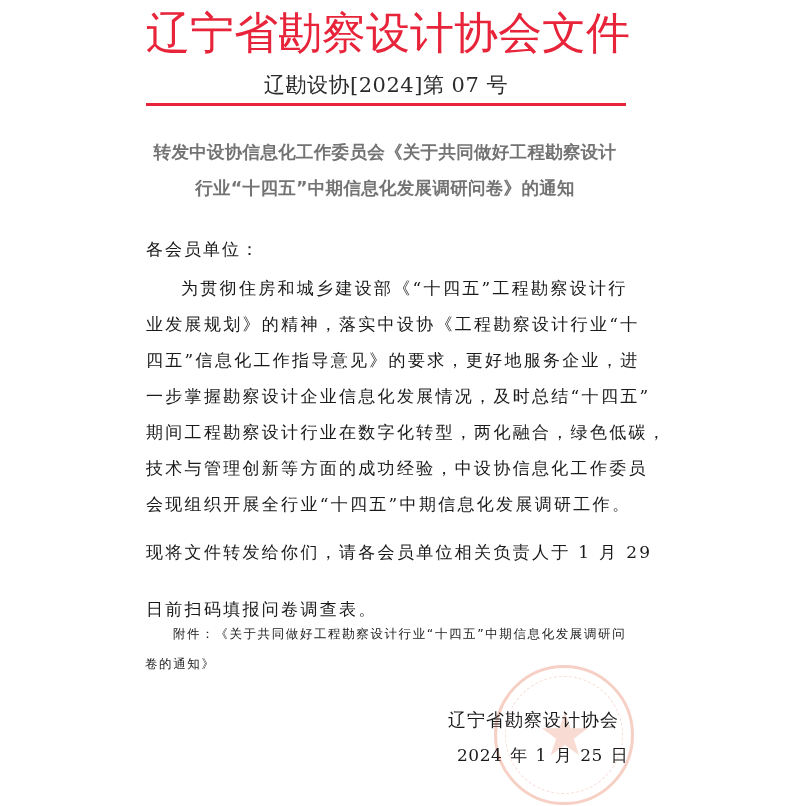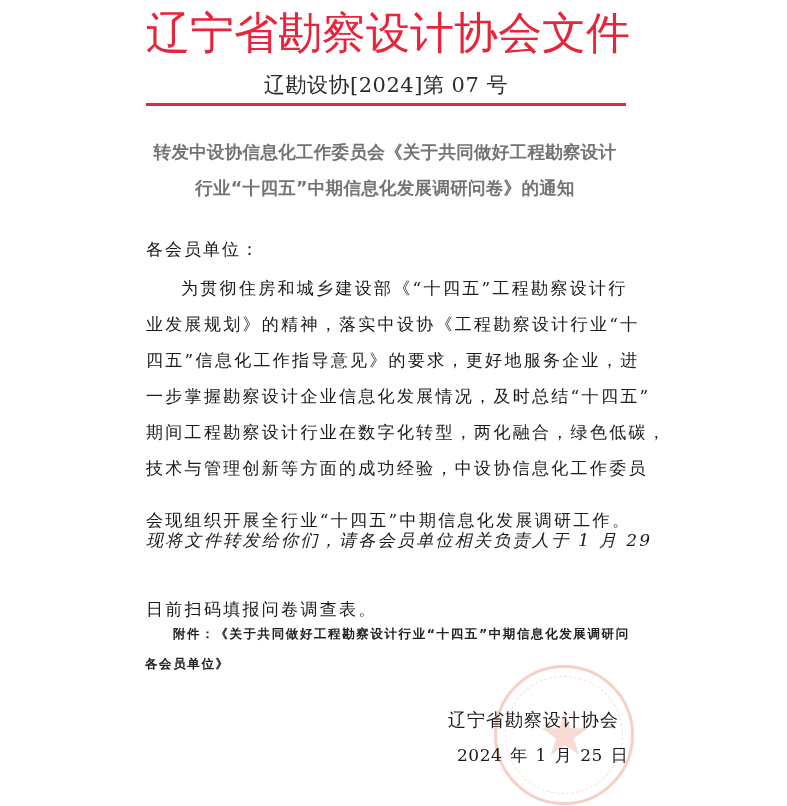--- a/index.html
+++ b/index.html
@@ -84,21 +84,21 @@
     white-space: nowrap;
     overflow: visible;
     display: flex;
     justify-content: space-between;
   }
   .body-line.indent { left: 181px; width: 443px; }
   .body-line.last { justify-content: flex-start; }
 
   .attachment {
     font-family: "DejaVu Sans", "Liberation Sans", sans-serif;
-    font-weight: bold;
+    font-weight: normal;
     font-size: 12.5px;
     line-height: 18px;
     color: #222;
     letter-spacing: 1.6px;
     white-space: nowrap;
   }
   .att1 { left: 173px; top: 625px; }
   .att2 { left: 145px; top: 655px; }
 
   
@@ -172,26 +172,26 @@
 <div class="abs notice-title t2">行业“十四五”中期信息化发展调研问卷》的通知</div>
 
 <div class="abs salutation">各会员单位：</div>
 
 <div class="abs body-line indent" style="top:276px;">为贯彻住房和城乡建设部《“十四五”工程勘察设计行</div>
 <div class="abs body-line" style="top:312px;">业发展规划》的精神，落实中设协《工程勘察设计行业“十</div>
 <div class="abs body-line" style="top:348px;">四五”信息化工作指导意见》的要求，更好地服务企业，进</div>
 <div class="abs body-line" style="top:384px;">一步掌握勘察设计企业信息化发展情况，及时总结“十四五”</div>
 <div class="abs body-line" style="top:420px;">期间工程勘察设计行业在数字化转型，两化融合，绿色低碳，</div>
 <div class="abs body-line" style="top:456px;">技术与管理创新等方面的成功经验，中设协信息化工作委员</div>
-<div class="abs body-line" style="top:492px;margin-top:16px;">会现组织开展全行业“十四五”中期信息化发展调研工作。</div>
-<div class="abs body-line" style="top:528px;font-style:italic;">现将文件转发给你们，请各会员单位相关负责人于 1 月 29</div>
+<div class="abs body-line" style="top:492px;">会现组织开展全行业“十四五”中期信息化发展调研工作。</div>
+<div class="abs body-line" style="top:540px;">现将文件转发给你们，请各会员单位相关负责人于 1 月 29</div>
 <div class="abs body-line last" style="top:597px;">日前扫码填报问卷调查表。</div>
 
 <div class="abs attachment att1">附件：《关于共同做好工程勘察设计行业“十四五”中期信息化发展调研问</div>
-<div class="abs attachment att2">各会员单位》</div>
+<div class="abs attachment att2">卷的通知》</div>
 
 <div class="abs seal">
   <div class="seal-inner"></div>
   <div class="seal-star">★</div>
 </div>
 
 <div class="abs sign-org">辽宁省勘察设计协会</div>
 <div class="abs sign-date">2024 年 1 月 25 日</div>
 
 </body></html>

